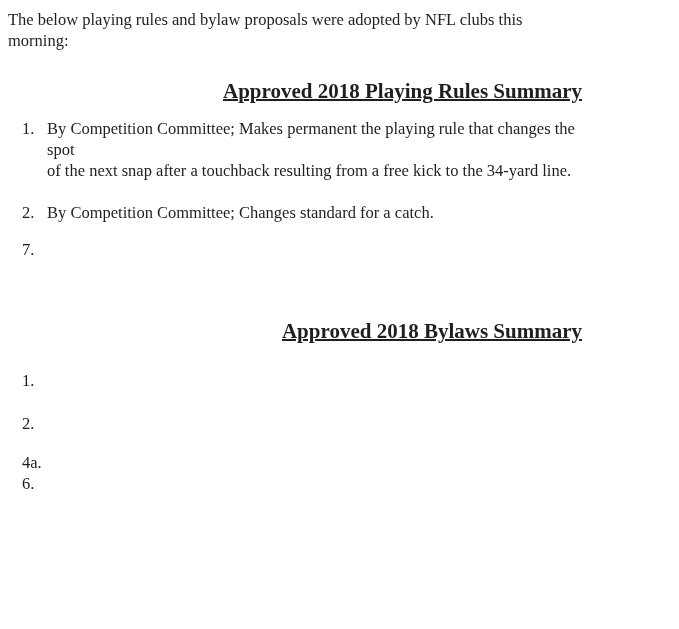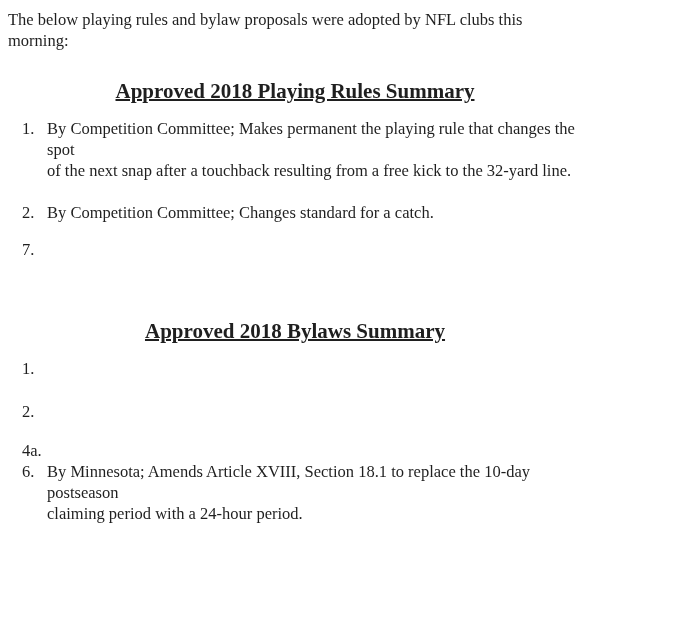--- a/index.html
+++ b/index.html
@@ -20,26 +20,26 @@
   .intro {
     margin: 0;
     font-size: 16.5px;
     line-height: 21px;
   }
   .heading {
     margin: 0;
     font-size: 21px;
     line-height: 26px;
     font-weight: bold;
-    text-align: center;
+    text-align: right;
     text-decoration: underline;
     text-decoration-thickness: 2px;
   }
   #rules-heading  { margin-top: 27px; margin-bottom: 14px; }
-  #bylaws-heading { margin-top: 58px; margin-bottom: 14px; }
+  #bylaws-heading { margin-top: 58px; margin-bottom: 26px; }
   .list { margin: 0; padding: 0; list-style: none; }
   .item {
     display: flex;
     margin-left: 14px;
     font-size: 16.5px;
     line-height: 21px;
   }
   .num { flex: 0 0 25px; }
   .txt { white-space: pre-line; }
   #rules-list  .item:nth-child(1) { margin-bottom: 21px; }
@@ -54,21 +54,21 @@
 <div class="page">
 
   <p class="intro">The below playing rules and bylaw proposals were adopted by NFL clubs this morning:</p>
 
   <section>
     <h1 class="heading" id="rules-heading">Approved 2018 Playing Rules Summary</h1>
     <ol class="list" id="rules-list">
       <li class="item">
         <span class="num">1.</span>
         <span class="txt">By Competition Committee; Makes permanent the playing rule that changes the spot
-of the next snap after a touchback resulting from a free kick to the 32-yard line.</span>
+of the next snap after a touchback resulting from a free kick to the 34-yard line.</span>
       </li>
       <li class="item">
         <span class="num">2.</span>
         <span class="txt">By Competition Committee; Changes standard for a catch.</span>
       </li>
       <li class="item">
         <span class="num">7.</span>
       </li>
     </ol>
   </section>
@@ -80,19 +80,17 @@
         <span class="num">1.</span>
       </li>
       <li class="item">
         <span class="num">2.</span>
       </li>
       <li class="item">
         <span class="num">4a.</span>
       </li>
       <li class="item">
         <span class="num">6.</span>
-        <span class="txt">By Minnesota; Amends Article XVIII, Section 18.1 to replace the 10-day postseason
-claiming period with a 24-hour period.</span>
       </li>
     </ol>
   </section>
 
 </div>
 
 </body></html>

